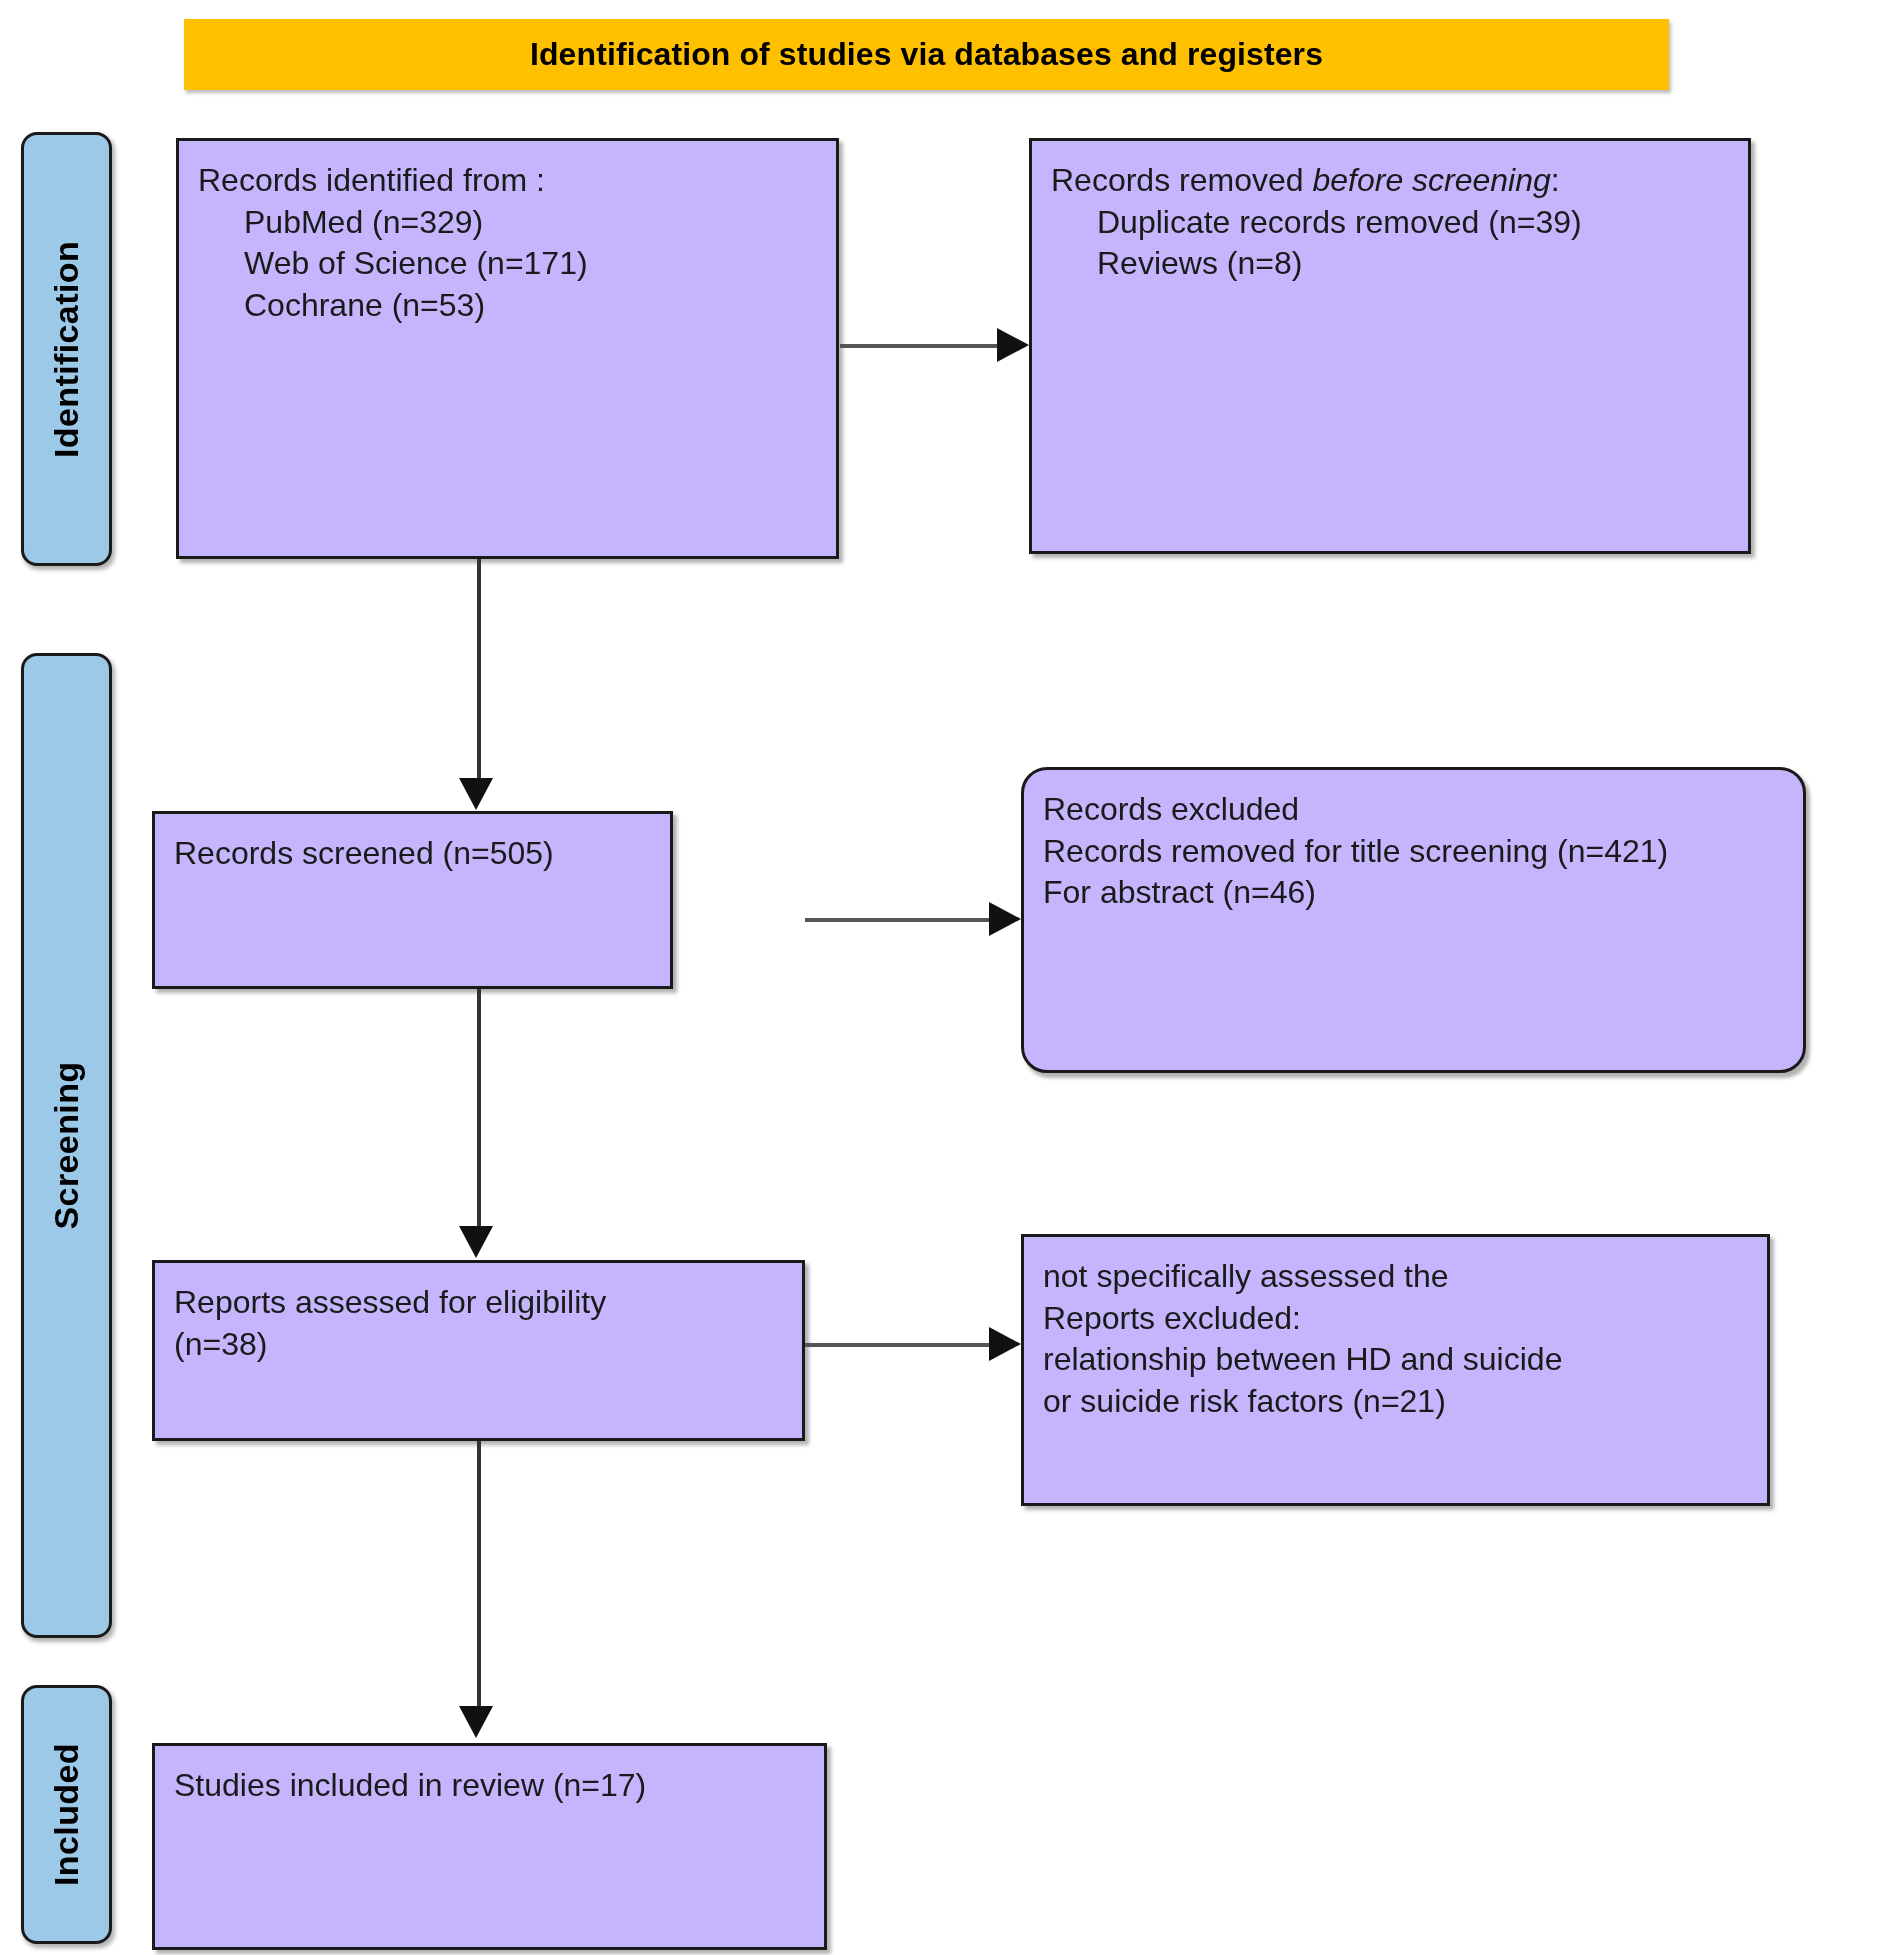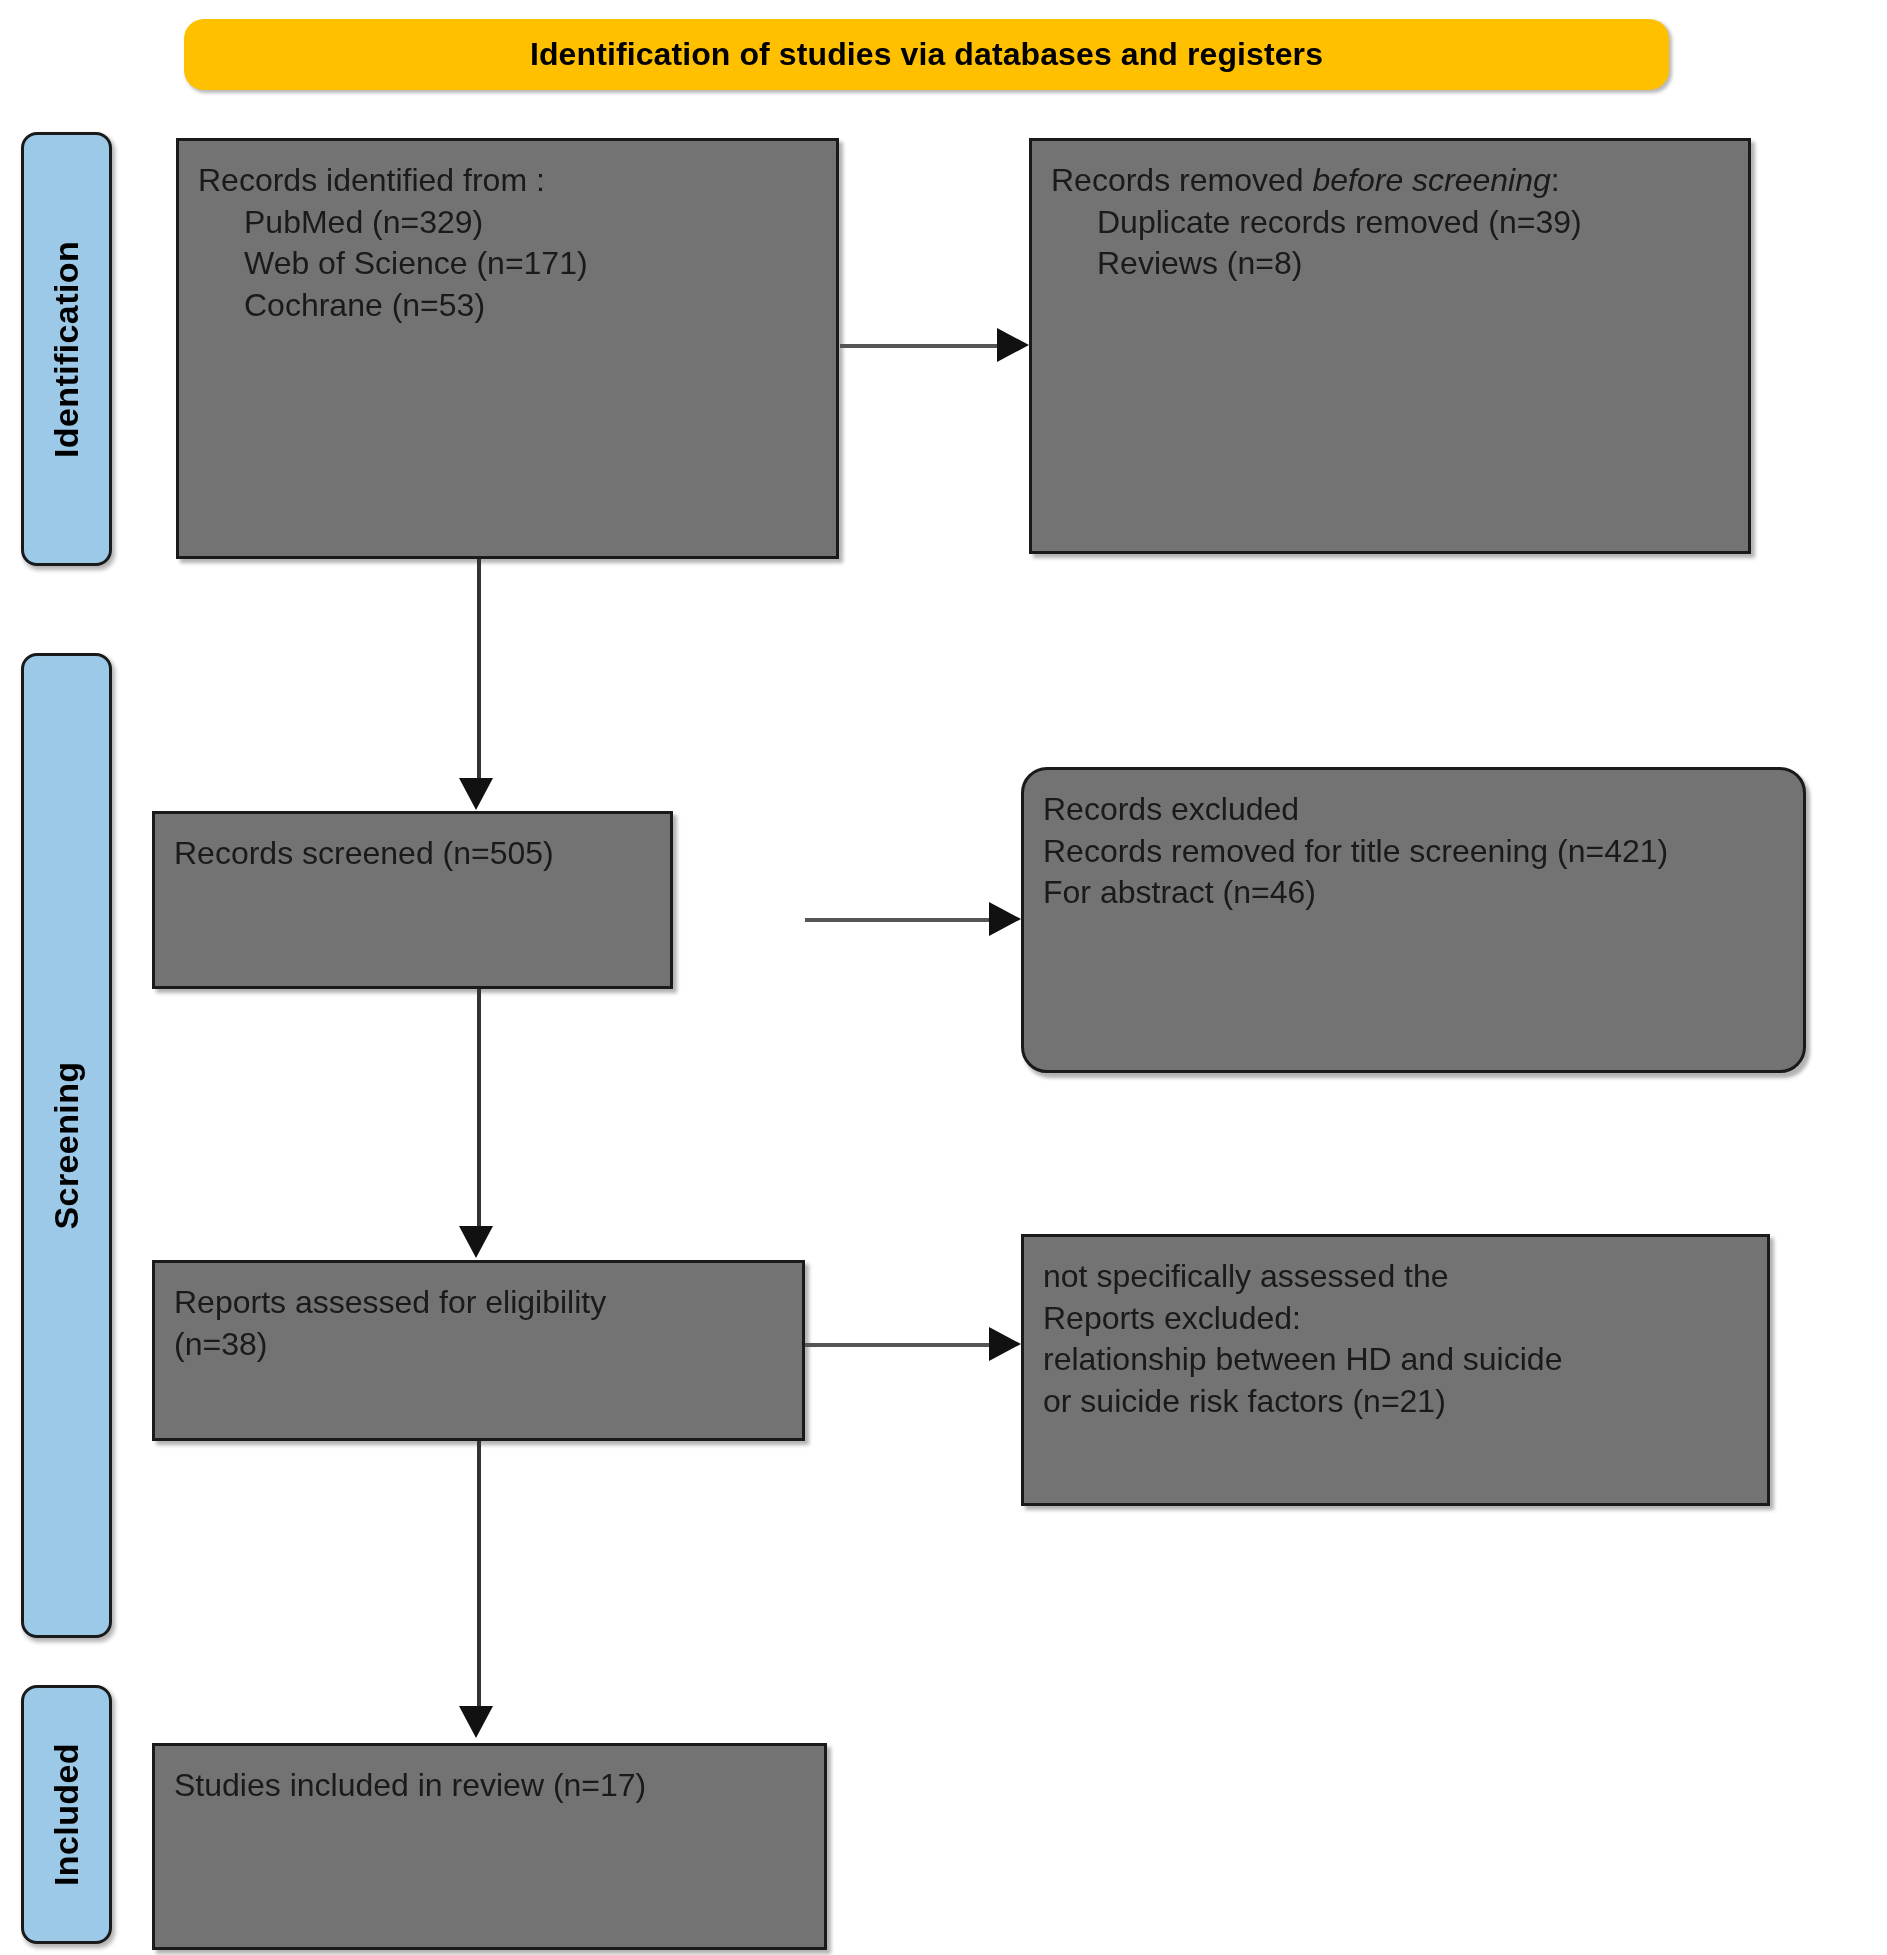--- a/index.html
+++ b/index.html
@@ -18,21 +18,21 @@
   }
 
   
   .banner {
     position: absolute;
     left: 184px;
     top: 19px;
     width: 1485px;
     height: 71px;
     background: #FFC000;
-    border-radius: 20px;
+    border-radius: 0;
     box-shadow: 2.2px 2.9px 3.7px rgba(0,0,0,0.28);
     display: flex;
     align-items: center;
     justify-content: center;
   }
   .banner-text {
     font-size: 32px;
     font-weight: bold;
     color: #000000;
     letter-spacing: 0.1px;
@@ -61,21 +61,21 @@
     color: #000000;
     letter-spacing: 0.4px;
   }
   #stage-identification { top: 132px;  height: 434px; }
   #stage-screening      { top: 653px;  height: 985px; }
   #stage-included       { top: 1685px; height: 259px; }
 
   
   .box {
     position: absolute;
-    background: #737373;
+    background: #c4b5fd;
     border: 3.7px solid #1a1a1a;
     box-sizing: border-box;
     box-shadow: 3.7px 4.4px 3.7px rgba(0,0,0,0.30);
     padding: 19px 19px 7.4px 19px;
   }
   .box p {
     margin: 0;
     font-size: 32px;
     line-height: 1.30;
     color: #1a1a1a;

